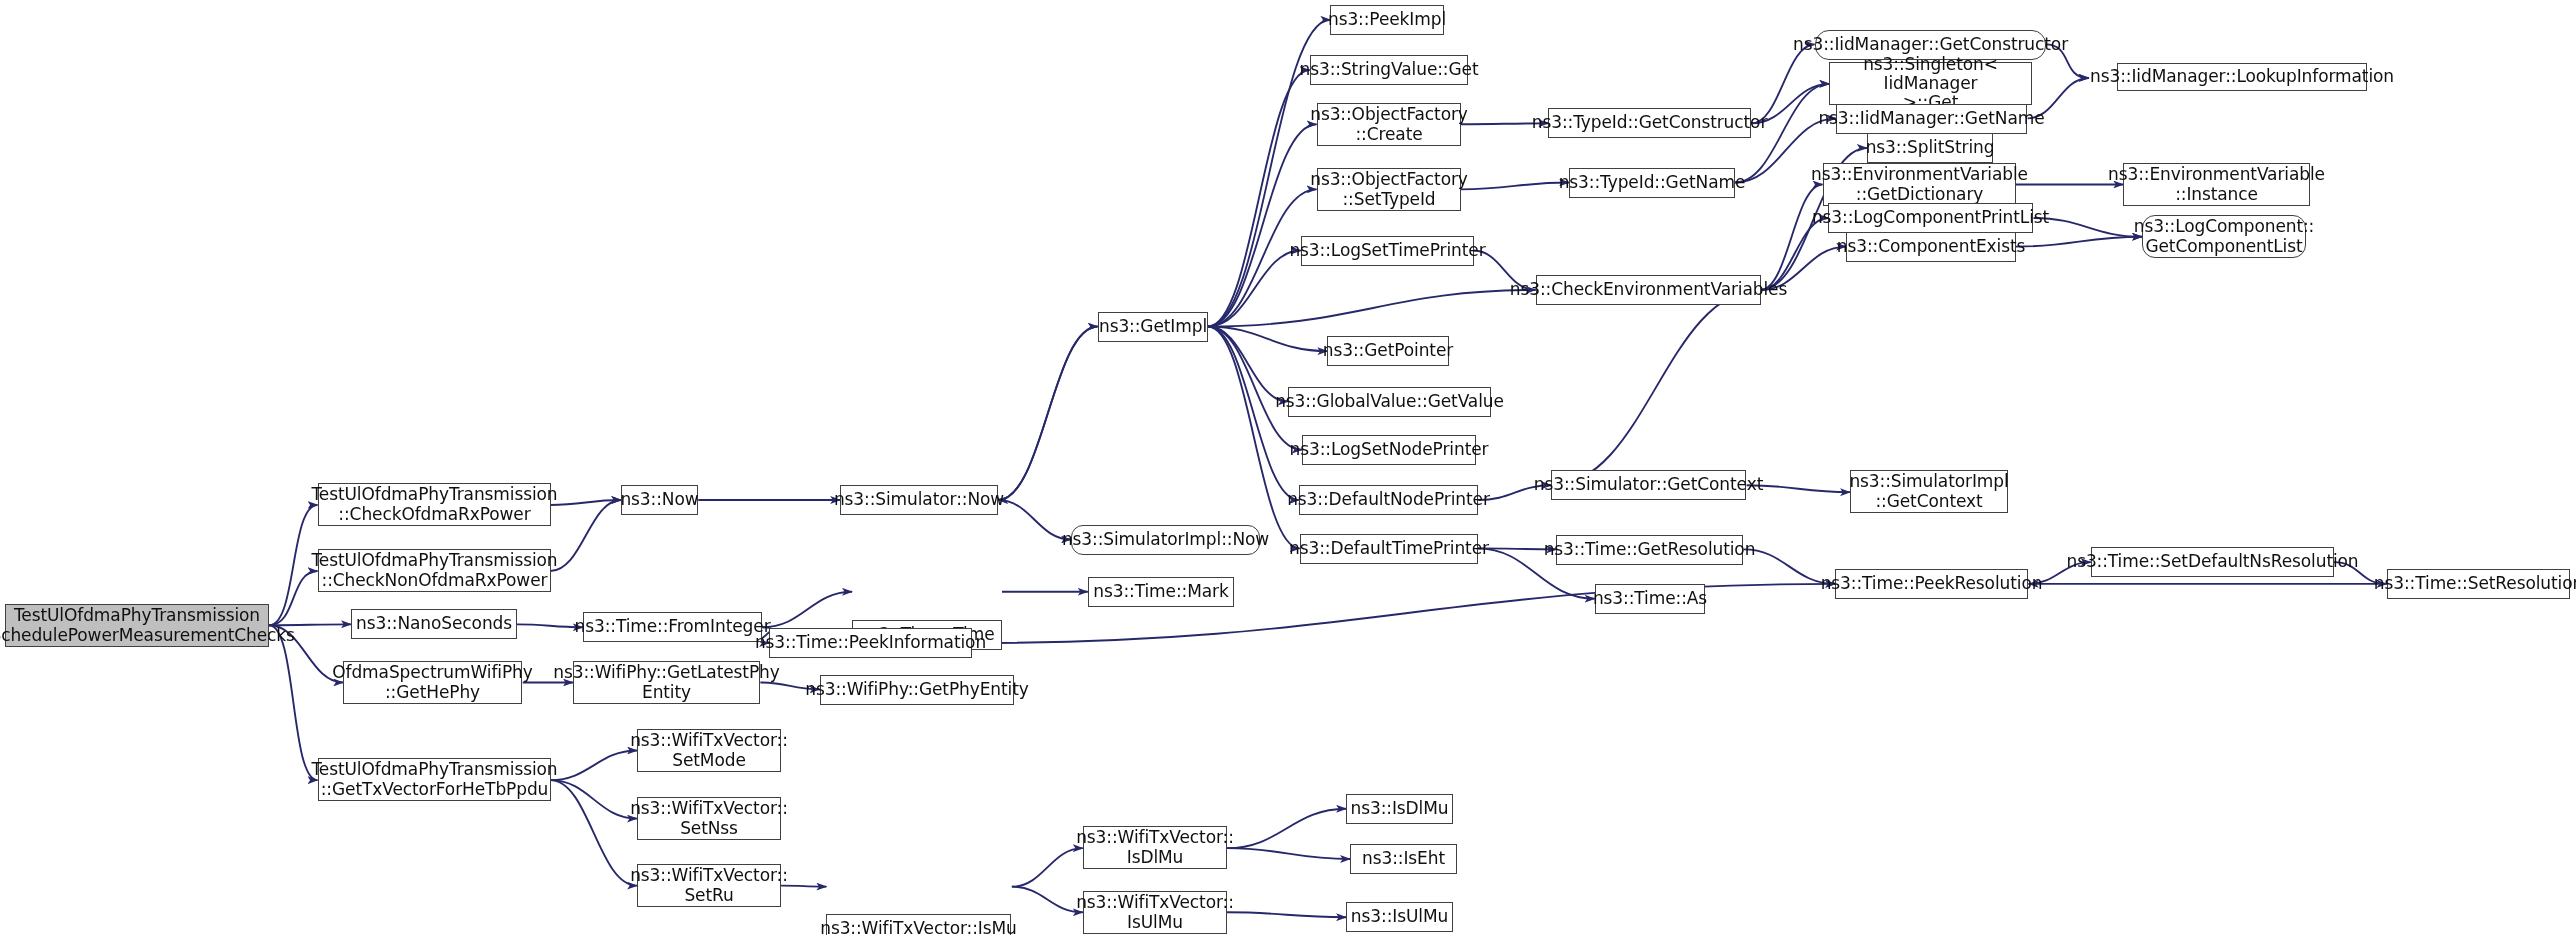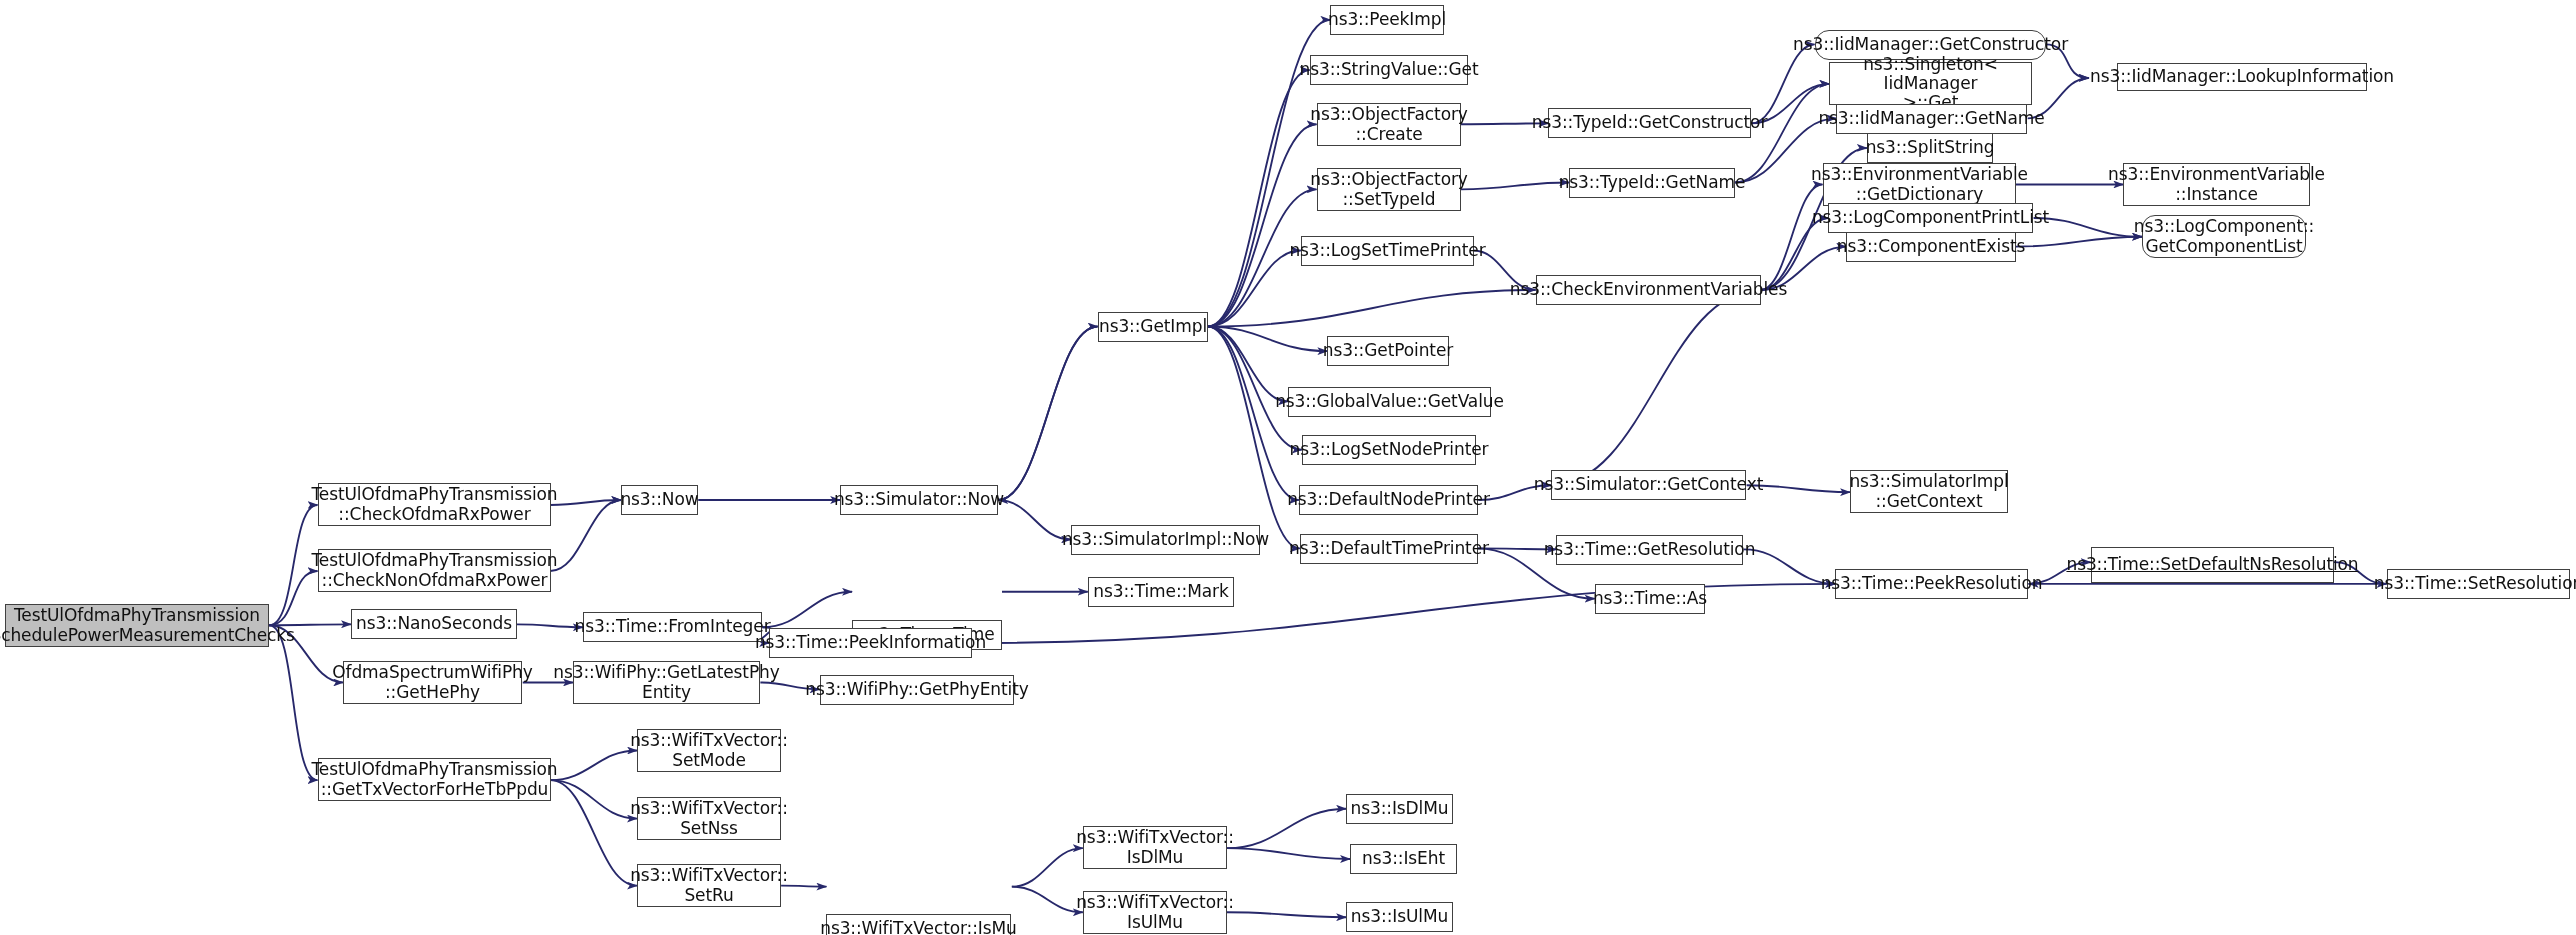--- a/index.html
+++ b/index.html
@@ -131,21 +131,21 @@
       <div class="node" style="left: 637px; top: 797px; width: 144px; height: 43px;">ns3::WifiTxVector::
 SetNss</div>
       <div class="node" style="left: 637px; top: 864px; width: 144px; height: 43px;">ns3::WifiTxVector::
 SetRu</div>
       <div class="node" style="left: 840px; top: 485px; width: 158px; height: 30px;">ns3::Simulator::Now</div>
       <div class="node" style="left: 852px; top: 577px; width: 150px; height: 30px; margin-top: 43px;">ns3::Time::Time</div>
       <div class="node" style="left: 769px; top: 628px; width: 203px; height: 30px;">ns3::Time::PeekInformation</div>
       <div class="node" style="left: 820px; top: 675px; width: 194px; height: 30px;">ns3::WifiPhy::GetPhyEntity</div>
       <div class="node" style="left: 826px; top: 872px; width: 185px; height: 30px; margin-top: 42px;">ns3::WifiTxVector::IsMu</div>
       <div class="node" style="left: 1098px; top: 312px; width: 110px; height: 30px;">ns3::GetImpl</div>
-      <div class="node" style="left: 1071px; top: 525px; width: 189px; height: 30px;">ns3::SimulatorImpl::Now</div>
+      <div class="node" style="left: 1071px; top: 525px; width: 189px; height: 30px; border-radius: 12px;">ns3::SimulatorImpl::Now</div>
       <div class="node" style="left: 1088px; top: 577px; width: 146px; height: 30px;">ns3::Time::Mark</div>
       <div class="node" style="left: 1083px; top: 826px; width: 144px; height: 43px;">ns3::WifiTxVector::
 IsDlMu</div>
       <div class="node" style="left: 1083px; top: 891px; width: 144px; height: 43px;">ns3::WifiTxVector::
 IsUlMu</div>
       <div class="node" style="left: 1330px; top: 5px; width: 114px; height: 30px;">ns3::PeekImpl</div>
       <div class="node" style="left: 1310px; top: 55px; width: 158px; height: 30px;">ns3::StringValue::Get</div>
       <div class="node" style="left: 1317px; top: 103px; width: 144px; height: 43px;">ns3::ObjectFactory
 ::Create</div>
       <div class="node" style="left: 1317px; top: 168px; width: 144px; height: 43px;">ns3::ObjectFactory
@@ -175,17 +175,17 @@
 ::GetContext</div>
       <div class="node" style="left: 1835px; top: 569px; width: 193px; height: 30px;">ns3::Time::PeekResolution</div>
       <div class="node" style="left: 1346px; top: 794px; width: 107px; height: 30px;">ns3::IsDlMu</div>
       <div class="node" style="left: 1350px; top: 844px; width: 107px; height: 30px;">ns3::IsEht</div>
       <div class="node" style="left: 1346px; top: 902px; width: 107px; height: 30px;">ns3::IsUlMu</div>
       <div class="node" style="left: 2089px; top: 63px; width: 250px; height: 28px; margin-left: 28px;">ns3::IidManager::LookupInformation</div>
       <div class="node" style="left: 2123px; top: 163px; width: 187px; height: 43px;">ns3::EnvironmentVariable
 ::Instance</div>
       <div class="node" style="left: 2142px; top: 215px; width: 164px; height: 43px; border-radius: 13px;">ns3::LogComponent::
 GetComponentList</div>
-      <div class="node" style="left: 2091px; top: 547px; width: 243px; height: 36px; text-decoration: underline;">ns3::Time::SetDefaultNsResolution</div>
+      <div class="node" style="left: 2091px; top: 547px; width: 243px; height: 30px;">ns3::Time::SetDefaultNsResolution</div>
       <div class="node" style="left: 2387px; top: 569px; width: 183px; height: 30px;">ns3::Time::SetResolution</div>
     </div>
 </div>
 
 
 </body></html>

